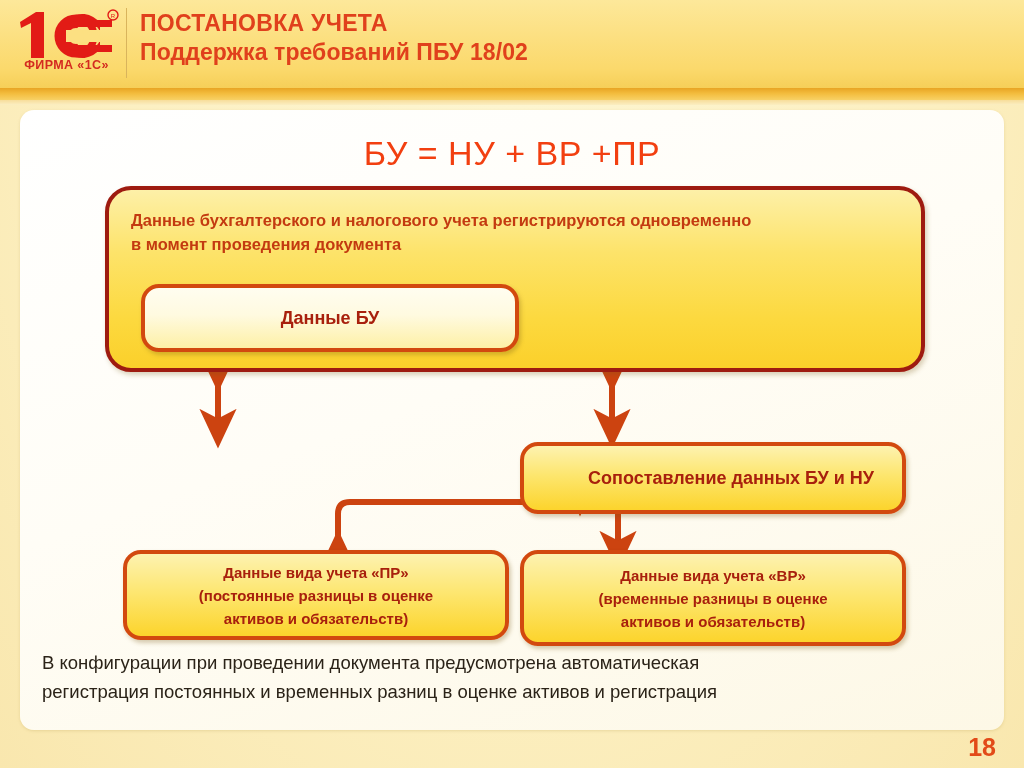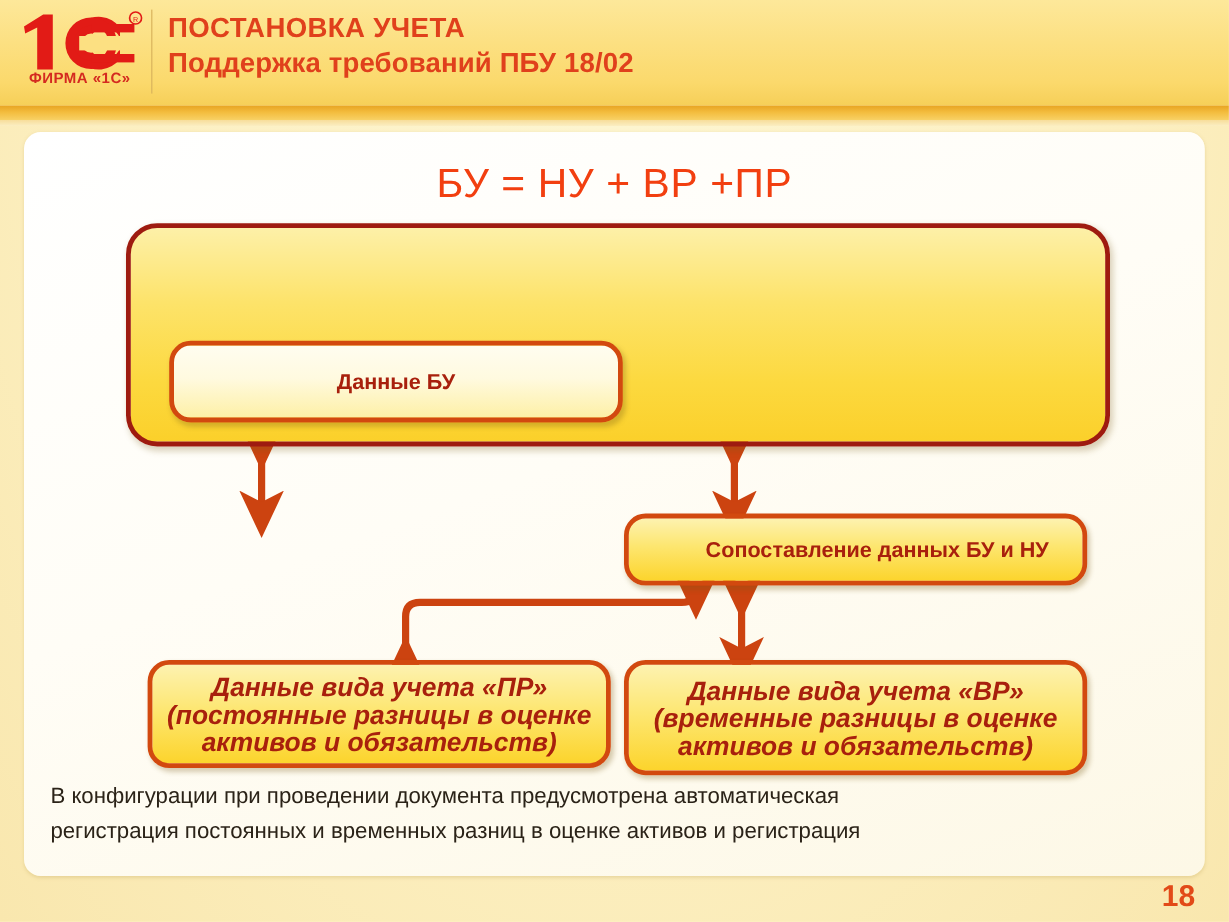--- a/index.html
+++ b/index.html
@@ -90,21 +90,21 @@
     background:linear-gradient(180deg,#fffdf0 0%,#fffae0 45%,#fdf0a6 100%);
     font-size:18px;
     margin-left:14px;
   }
   .box-yellow{
     background:linear-gradient(180deg,#fdf2b0 0%,#fde66f 45%,#fcd42c 100%);
     font-size:18px;
   }
   .box-yellow-small{
     background:linear-gradient(180deg,#fdf2b0 0%,#fde66f 48%,#fcd42c 100%);
-    font-size:22px;line-height:23px;font-style:italic;
+    font-size:15px;line-height:23px;
   }
   
   .arrows{position:absolute;left:0;top:0;width:984px;height:620px;pointer-events:none;}
   
   .caption{
     position:absolute;left:22px;top:538px;width:940px;
     color:#2b2318;font-size:18.5px;line-height:29px;
   }
   
   .page-num{
@@ -162,27 +162,31 @@
     <line x1="198" y1="262" x2="198" y2="318" stroke="#cc4310" stroke-width="6" marker-start="url(#ah)" marker-end="url(#ah)"></line>
 
     <line x1="592" y1="262" x2="592" y2="318" stroke="#cc4310" stroke-width="6" marker-start="url(#ah)" marker-end="url(#ah)"></line>
 
     <line x1="598" y1="386" x2="598" y2="440" stroke="#cc4310" stroke-width="6" marker-start="url(#ah)" marker-end="url(#ah)"></line>
 
     <path d="M318,440 L318,404 Q318,392 330,392 L548,392 Q560,392 560,380 L560,386" fill="none" stroke="#cc4310" stroke-width="6" stroke-linejoin="round" marker-start="url(#ah)" marker-end="url(#ah)"></path>
   </svg>
 
   <div class="outer-box" style="left:85px;top:76px;width:820px;height:186px;">
+    <div class="outer-text">
+      <span>Данные бухгалтерского и налогового учета регистрируются одновременно</span><br>
+      <span>в момент проведения документа</span>
+    </div>
 
     <div class="box box-pale" style="left:18px;top:94px;width:378px;height:68px;">
       <span>Данные БУ</span>
     </div>
   </div>
 
-  <div class="box box-yellow" style="left:500px;top:318px;width:386px;height:60px;padding-left:36px;">
+  <div class="box box-yellow" style="left:500px;top:332px;width:386px;height:72px;padding-left:36px;">
     <span>Сопоставление данных БУ и НУ</span>
   </div>
 
   <div class="box box-yellow-small" style="left:103px;top:440px;width:386px;height:90px;">
     <div>
       <span>Данные вида учета «ПР»</span><br>
       <span>(постоянные разницы в оценке</span><br>
       <span>активов и обязательств)</span>
     </div>
   </div>

